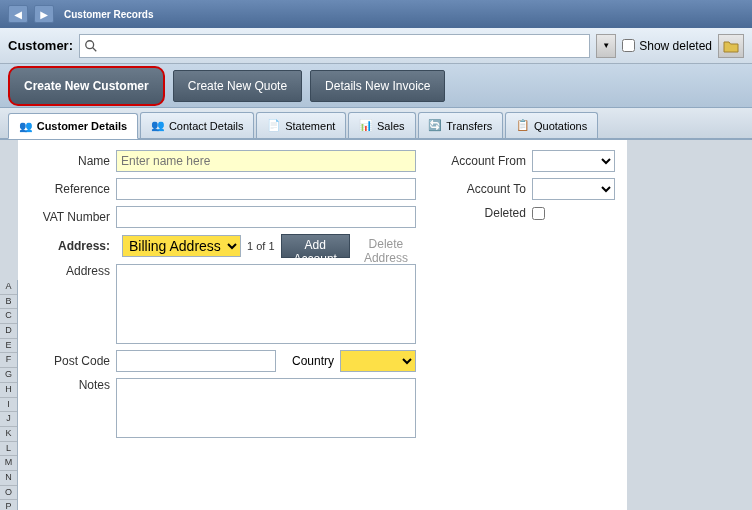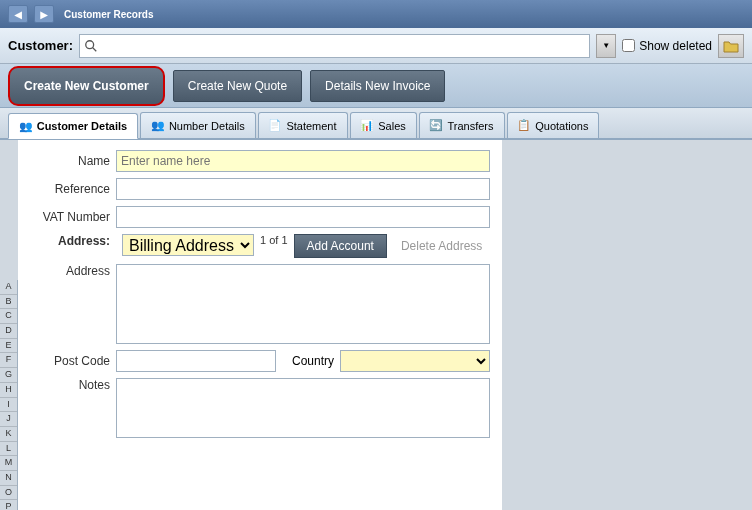--- a/index.html
+++ b/index.html
@@ -216,26 +216,27 @@
       font-size: 12px;
       outline: none;
     }
     .form-input.highlight {
       background: #ffffcc;
     }
     .form-select {
       flex: 1;
       height: 22px;
       border: 1px solid #a0b0c0;
-      background: #fef9c3;
-      font-size: 16px;
+      background: #fde047;
+      font-size: 14px;
       padding: 0 2px;
     }
     .address-row {
       display: flex;
+      align-items: center;
       margin-bottom: 6px;
       gap: 6px;
     }
     .address-label {
       text-align: right;
       width: 80px;
       margin-right: 6px;
       font-size: 12px;
       font-weight: bold;
       color: #333;
@@ -354,21 +355,21 @@
   <button class="btn-action">Details New Invoice</button>
 </div>
 
 <div class="tabs-bar">
   <div class="tab active">
     <span>👥</span>
     <span>Customer Details</span>
   </div>
   <div class="tab">
     <span>👥</span>
-    <span>Number Details</span>
+    <span>Contact Details</span>
   </div>
   <div class="tab">
     <span>📄</span>
     <span>Statement</span>
   </div>
   <div class="tab">
     <span>📊</span>
     <span>Sales</span>
   </div>
   <div class="tab">
@@ -445,17 +446,35 @@
           <select class="form-select"></select>
         </div>
 
         <div class="address-area-row">
           <span class="form-label">Notes</span>
           <textarea class="notes-textarea" style=""></textarea>
         </div>
 
       </div>
 
+      <div class="form-right">
+
+        <div class="right-form-select-wrap">
+          <span class="right-label">Account From</span>
+          <select class="select-full"></select>
+        </div>
+
+        <div class="right-form-select-wrap">
+          <span class="right-label">Account To</span>
+          <select class="select-full"></select>
+        </div>
+
+        <div class="deleted-checkbox-row">
+          <span class="right-label">Deleted</span>
+          <input type="checkbox" style="">
+        </div>
+
+      </div>
 
     </div>
   </div>
 
 </div>
 
 </body></html>

